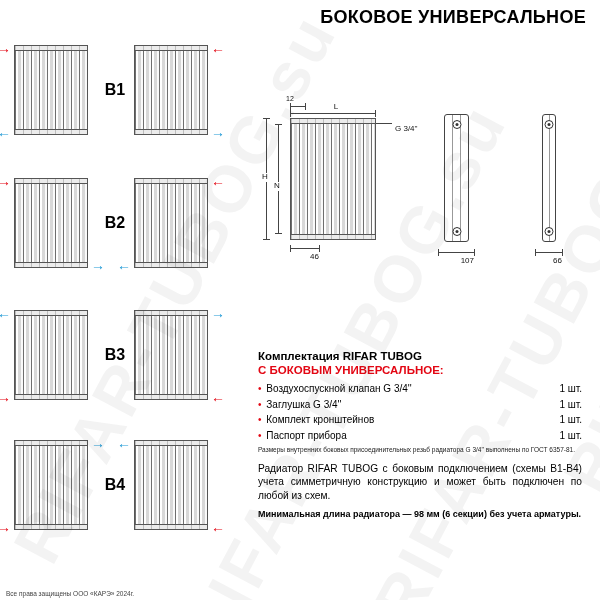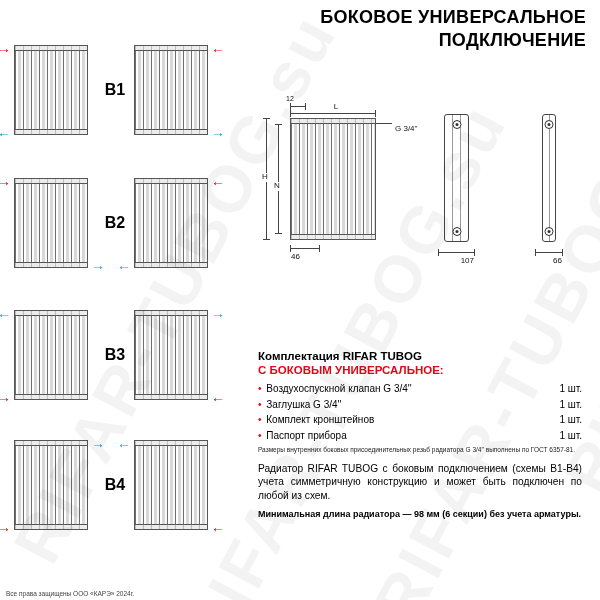--- a/index.html
+++ b/index.html
@@ -80,21 +80,20 @@
 
   <div class="watermark-layer">
       <span class="wm" style="left: -130px; top: 250px;">RIFAR-TUBOG.su</span>
       <span class="wm" style="left: 40px; top: 340px;">RIFAR-TUBOG.su</span>
       <span class="wm" style="left: 230px; top: 310px;">RIFAR-TUBOG.su</span>
       <span class="wm" style="left: 420px; top: 180px;">RIFAR-TUBOG.su</span>
     </div>
 
   <h1 class="title">
     <span>БОКОВОЕ УНИВЕРСАЛЬНОЕ</span><br>
-    <span>ПОДКЛЮЧЕНИЕ</span>
   </h1>
 
   <div class="schemes">
       <div class="scheme-row">
         <div class="rad-wrap first">
           <div class="rad">
             <div class="rad-header"></div>
             <div class="rad-tubes"></div>
             <div class="rad-header"></div>
           </div>
@@ -190,21 +189,21 @@
     <div class="rad rad-tech">
       <div class="rad-header"></div>
       <div class="rad-tubes"></div>
       <div class="rad-header"></div>
     </div>
 
     <div class="leader" style="left:120px;top:25px;width:16px"></div>
     <div class="dim-label" style="left:138px;top:27px">G 3/4''</div>
 
     <div class="dim dim-h" style="left:34px;top:150px;width:30px"></div>
-    <div class="dim-label" style="left:34px;top:155px;width:30px;text-align:left">46</div>
+    <div class="dim-label" style="left:34px;top:155px;width:30px;text-align:right">46</div>
 
   </div>
 
   <div class="sideviews">
     <div class="sv sv1">
       <div class="boss top"></div>
       <div class="boss bottom"></div>
     </div>
     <div class="dim dim-h" style="left:2px;top:148px;width:37px"></div>
     <div class="dim-label" style="left:2px;top:153px;width:37px;text-align:right">107</div>

